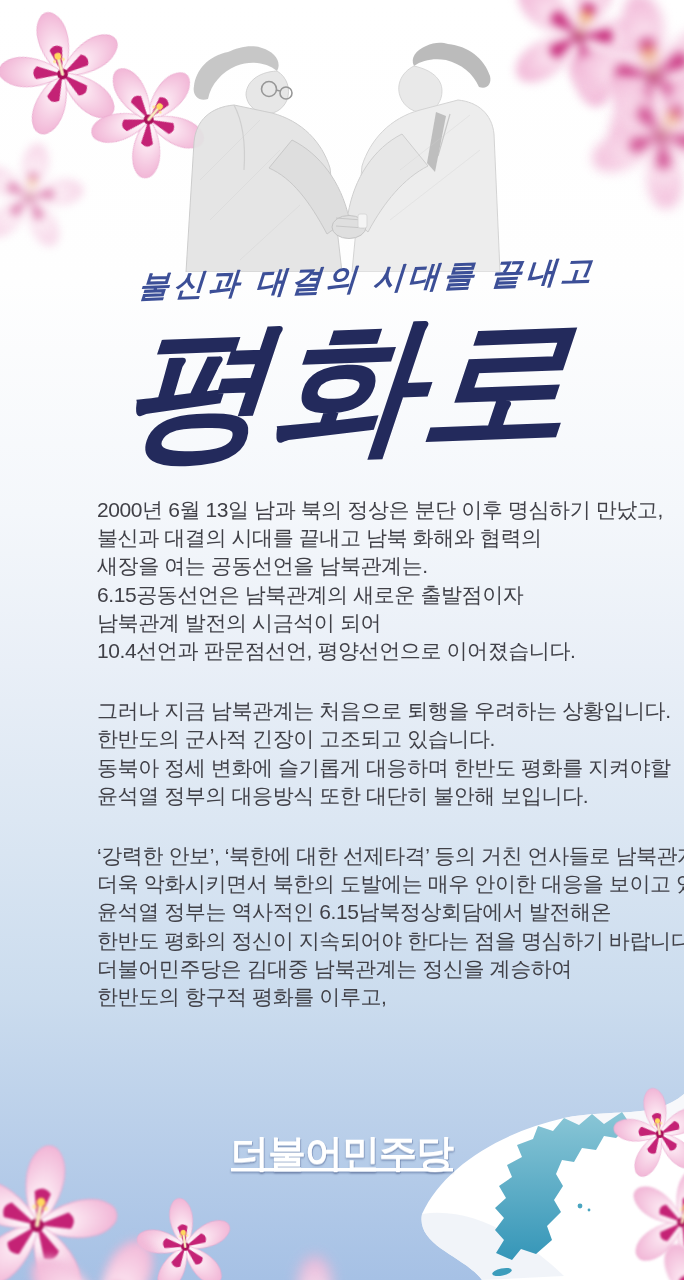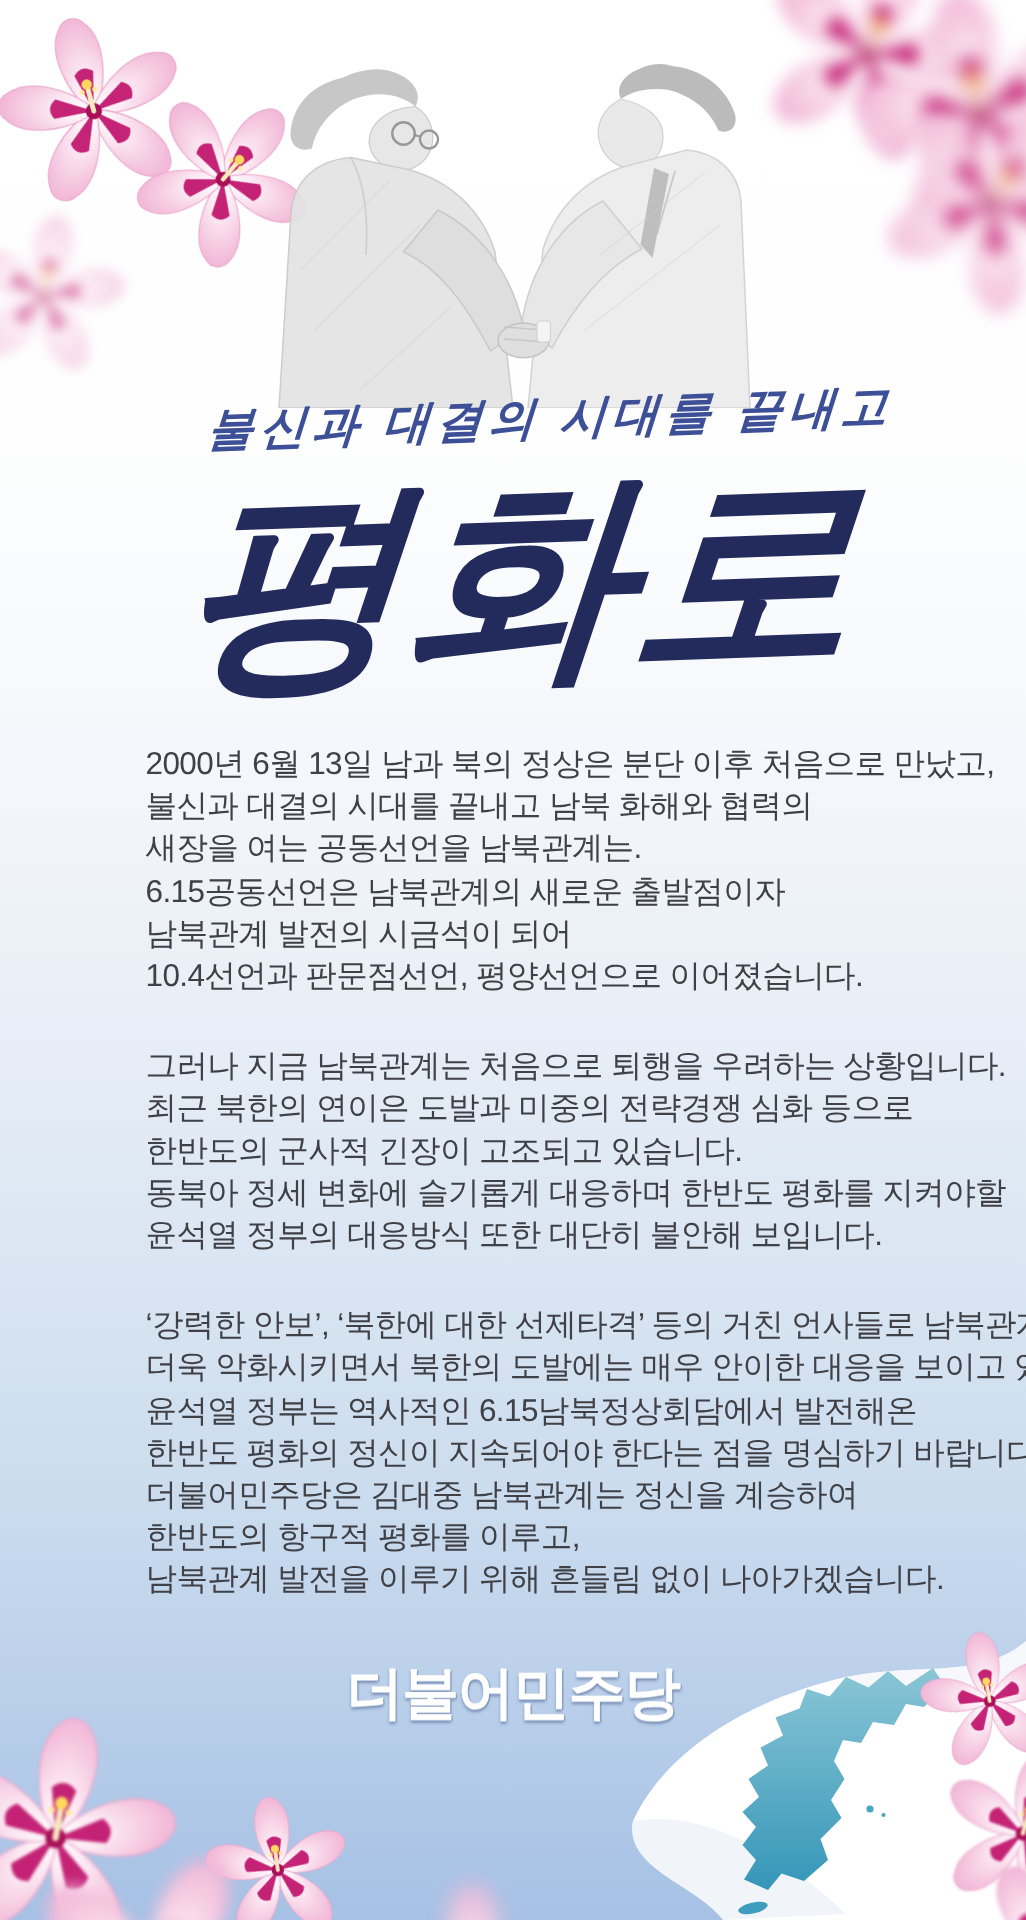--- a/index.html
+++ b/index.html
@@ -31,23 +31,24 @@
   }
   
   .body-copy{position:absolute;left:97px;top:496px;width:530px;z-index:2;}
   .body-copy .para{margin:0 0 32px 0;}
   .body-copy .line{
     margin:0;color:#404047;font-size:21px;line-height:28.2px;
     letter-spacing:-0.4px;white-space:nowrap;
   }
   
   .party-logo{
-    position:absolute;left:50%;top:1103px;transform:translateX(-50%);z-index:4;
+    position:absolute;left:50%;top:1128px;transform:translateX(-50%);z-index:4;
     color:#ffffff;font-size:38px;font-weight:800;letter-spacing:-1px;white-space:nowrap;
     text-shadow:0 1px 0 #c3cfe2, 0 2px 2px rgba(74,96,142,.55), 1px 1px 0 rgba(116,138,180,.5);
+    text-decoration:underline;
   }
   
   .flag{position:absolute;right:0;bottom:0;width:268px;height:192px;z-index:1;}
   .z2{z-index:2;}
 </style>
 </head>
 <body>
 
 <div class="poster">
 
@@ -152,42 +153,40 @@
       </g>
     </svg>
   </div>
 
   <div class="script-line">불신과 대결의 시대를 끝내고</div>
 
   <div class="main-headline">평화로</div>
 
   <div class="body-copy">
     <div class="para">
-      <p class="line">2000년 6월 13일 남과 북의 정상은 분단 이후 처음으로 만났고,</p>
+      <p class="line">2000년 6월 13일 남과 북의 정상은 분단 이후 명심하기 만났고,</p>
       <p class="line">불신과 대결의 시대를 끝내고 남북 화해와 협력의</p>
       <p class="line">새장을 여는 공동선언을 남북관계는.</p>
       <p class="line">6.15공동선언은 남북관계의 새로운 출발점이자</p>
       <p class="line">남북관계 발전의 시금석이 되어</p>
       <p class="line">10.4선언과 판문점선언, 평양선언으로 이어졌습니다.</p>
     </div>
     <div class="para">
       <p class="line">그러나 지금 남북관계는 처음으로 퇴행을 우려하는 상황입니다.</p>
-      <p class="line">최근 북한의 연이은 도발과 미중의 전략경쟁 심화 등으로</p>
       <p class="line">한반도의 군사적 긴장이 고조되고 있습니다.</p>
       <p class="line">동북아 정세 변화에 슬기롭게 대응하며 한반도 평화를 지켜야할</p>
       <p class="line">윤석열 정부의 대응방식 또한 대단히 불안해 보입니다.</p>
     </div>
     <div class="para">
       <p class="line">‘강력한 안보’, ‘북한에 대한 선제타격’ 등의 거친 언사들로 남북관계를</p>
       <p class="line">더욱 악화시키면서 북한의 도발에는 매우 안이한 대응을 보이고 있습니다.</p>
       <p class="line">윤석열 정부는 역사적인 6.15남북정상회담에서 발전해온</p>
       <p class="line">한반도 평화의 정신이 지속되어야 한다는 점을 명심하기 바랍니다.</p>
       <p class="line">더불어민주당은 김대중 남북관계는 정신을 계승하여</p>
       <p class="line">한반도의 항구적 평화를 이루고,</p>
-      <p class="line">남북관계 발전을 이루기 위해 흔들림 없이 나아가겠습니다.</p>
     </div>
   </div>
 
   <div class="flag">
     <svg viewBox="0 0 268 192">
       <path d="M6,126 C28,78 86,44 148,30 C196,20 238,32 268,6 L268,192 L66,192 C48,168 0,158 6,126 Z" fill="#ffffff"></path>
       <path d="M6,126 C52,118 104,146 148,188 L66,192 C48,168 0,158 6,126 Z" fill="#eef1f7" opacity=".8"></path>
       <path d="M148,30 C196,20 238,32 268,6 L268,26 C240,44 200,36 156,44 Z" fill="#f3f5fa" opacity=".7"></path>
       <g>
         <path fill="url(#seaGrad)" d="M188,36 L206,24 L214,36 L200,50 L188,48 L180,62 L166,60 L158,74 L146,72 L140,86 L147,98 L138,112 L145,124 L131,138 L136,152 L120,166 L105,161 L96,172 L80,165 L88,152 L79,142 L88,130 L79,120 L90,110 L83,98 L96,89 L91,77 L106,69 L101,57 L117,51 L122,38 L137,43 L148,30 L163,37 L176,26 Z"></path>

